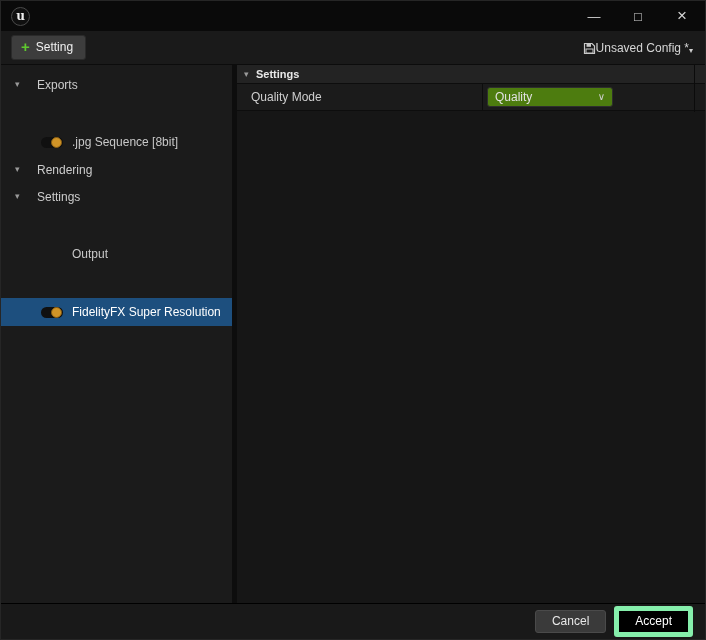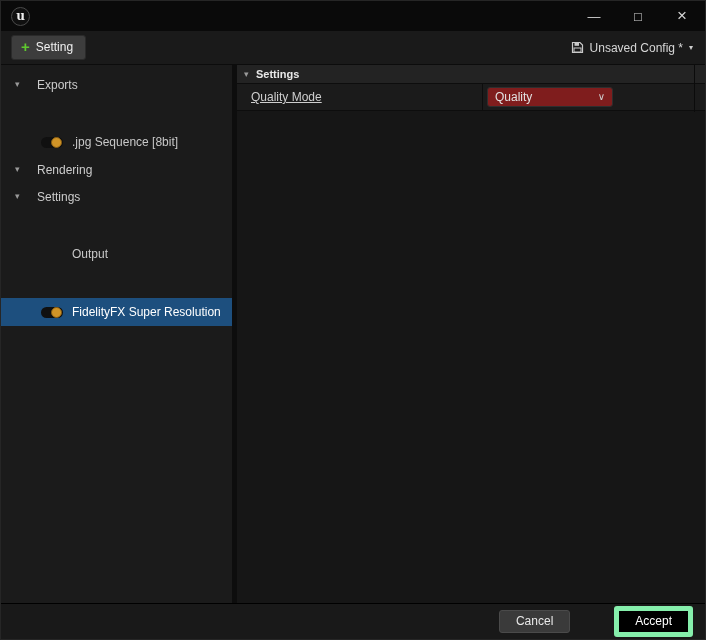--- a/index.html
+++ b/index.html
@@ -44,21 +44,21 @@
     padding: 0 10px;
   }
   .add-setting {
     display: inline-flex; align-items: center; gap: 6px;
     background: #3d3d3d; border: 1px solid #2a2a2a; border-radius: 3px;
     color: #efefef; font-size: 12px; font-family: inherit;
     padding: 4px 12px 5px 9px; cursor: default;
   }
   .plus { color: #5fc92e; font-size: 15px; font-weight: bold; line-height: 10px; }
   .config {
-    margin-left: auto; display: flex; align-items: flex-start; gap: 6px;
+    margin-left: auto; display: flex; align-items: flex-end; gap: 0;
     color: #d6d6d6; font-size: 12px; cursor: default; padding-right: 2px;
   }
   .save-icon svg { display: block; }
   .caret { font-size: 8px; color: #cfcfcf; padding-top: 2px; }
 
   
   .main { flex: 1 1 auto; display: flex; min-height: 0; }
 
   .sidebar {
     flex: 0 0 231px; width: 231px;
@@ -106,48 +106,48 @@
   .dh-label { font-size: 11px; font-weight: bold; color: #e8e8e8; }
 
   .prop-row {
     height: 27px; flex: 0 0 27px;
     background: #1b1b1b; border-bottom: 1px solid #0d0d0d;
     display: flex; align-items: stretch;
   }
   .prop-label {
     flex: 0 0 246px; width: 246px;
     display: flex; align-items: center; padding-left: 14px;
-    border-right: 1px solid #0d0d0d; color: #cfcfcf; text-decoration: underline;
+    border-right: 1px solid #0d0d0d; color: #cfcfcf;
   }
   .prop-value { flex: 1 1 auto; display: flex; align-items: center; padding-left: 4px; }
 
   .dropdown {
     width: 126px; height: 20px;
-    background: #7f1d1d; border: 1px solid #2e2e2e; border-radius: 3px;
+    background: #4d7c0f; border: 1px solid #2e2e2e; border-radius: 3px;
     display: flex; align-items: center; justify-content: space-between;
     padding: 0 7px; color: #e2e2e2; cursor: default;
   }
   .dd-chev { color: #cfcfcf; font-size: 10px; line-height: 1; }
 
   .right-rail {
     position: absolute; top: 0; right: 10px; height: 47px;
     border-left: 1px solid #0b0b0b;
   }
   .details-rest { flex: 1 1 auto; background: #161616; }
 
   
   .footer {
     height: 36px; flex: 0 0 36px;
     background: #191919; border-top: 1px solid #000;
     display: flex; align-items: center; justify-content: flex-end;
     gap: 8px; padding-right: 12px;
   }
   .btn {
     font-family: inherit; font-size: 12px;
-    padding: 3px 16px 4px 16px; border-radius: 3px; cursor: default; margin-left: 36px;
+    padding: 3px 16px 4px 16px; border-radius: 3px; cursor: default;
   }
   .btn.cancel { background: #3a3a3a; border: 1px solid #4a4a4a; color: #e8e8e8; }
   .btn.accept { background: #000000; border: 5px solid #86efac; color: #ffffff; }
 </style>
 </head>
 <body>
 
 <div class="window">
 
   <div class="titlebar">

